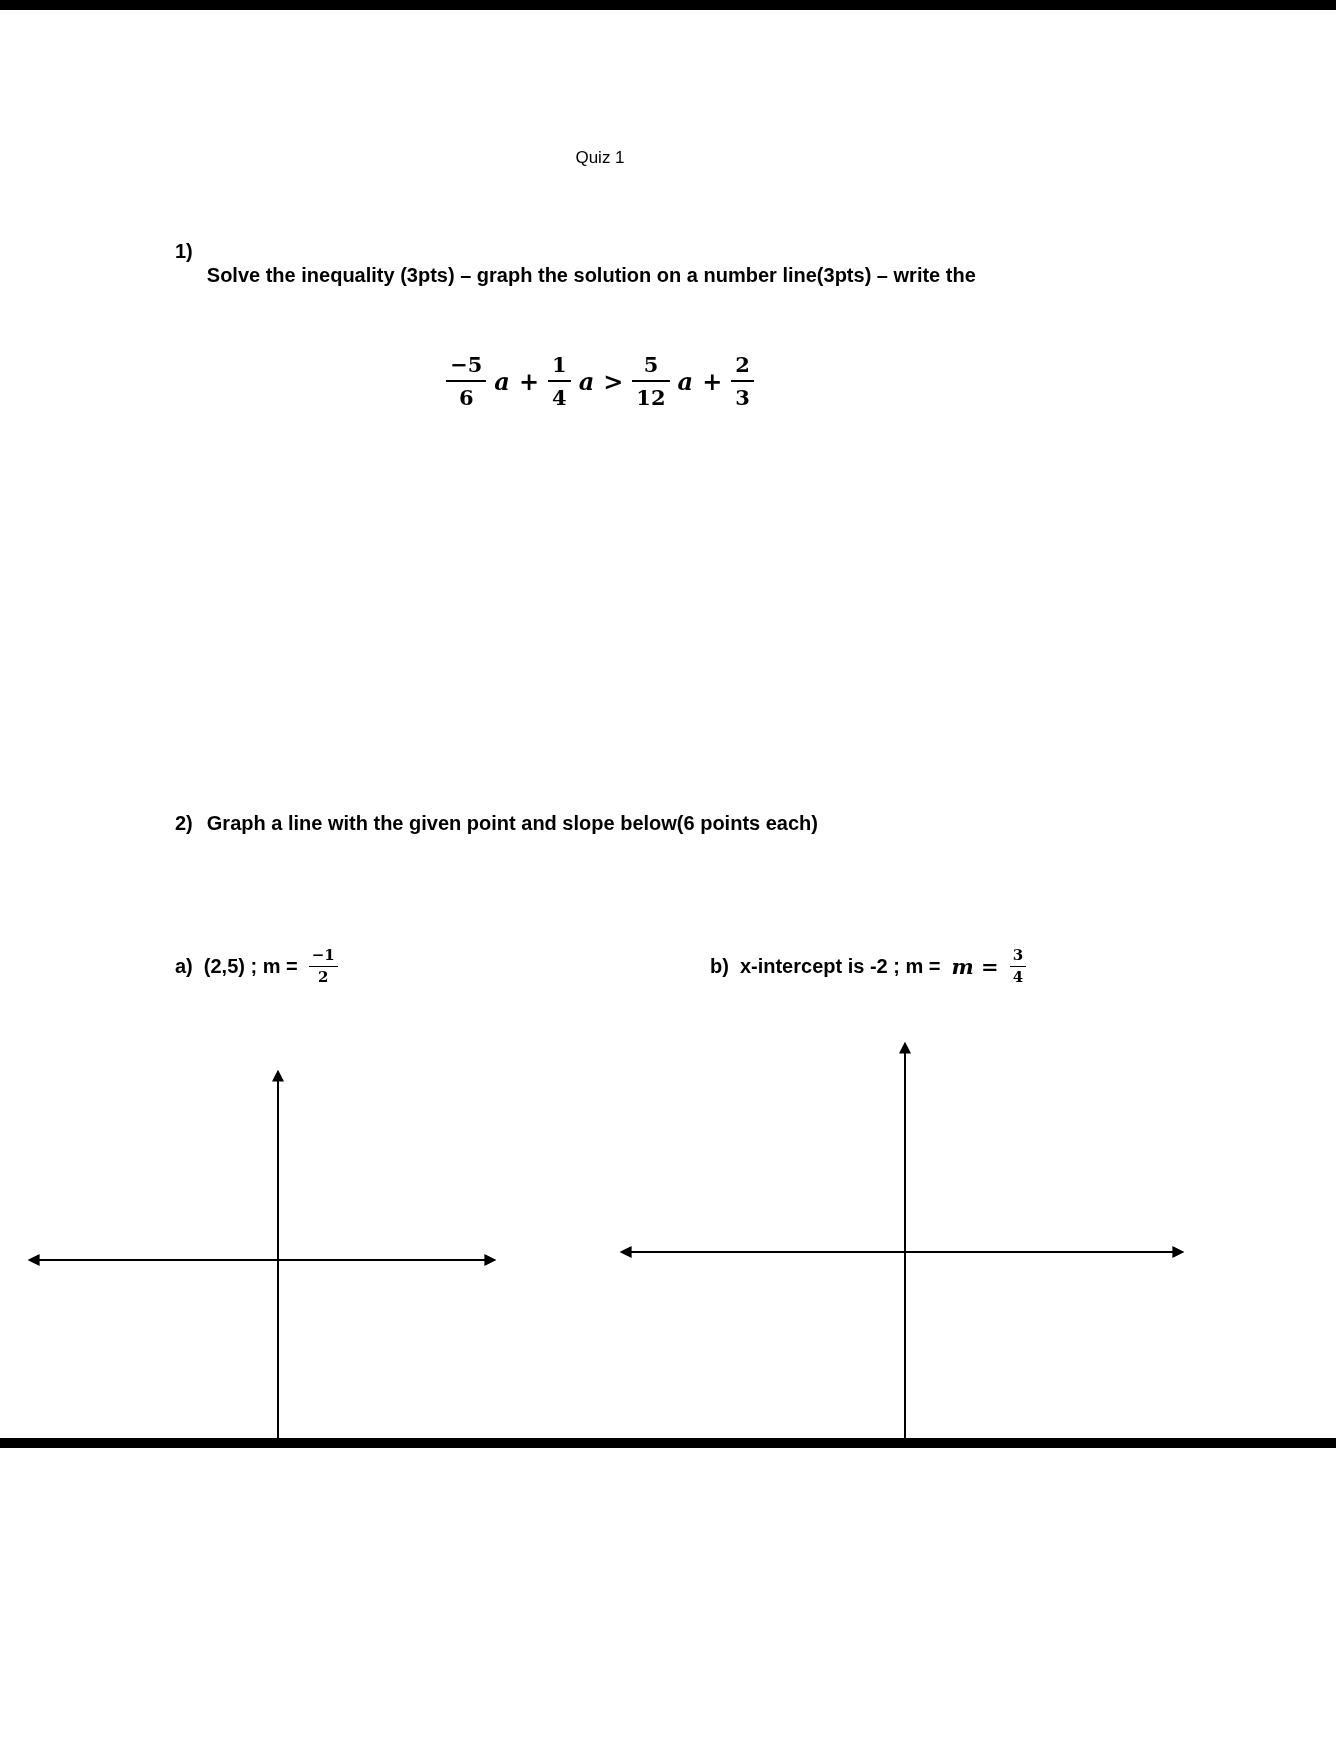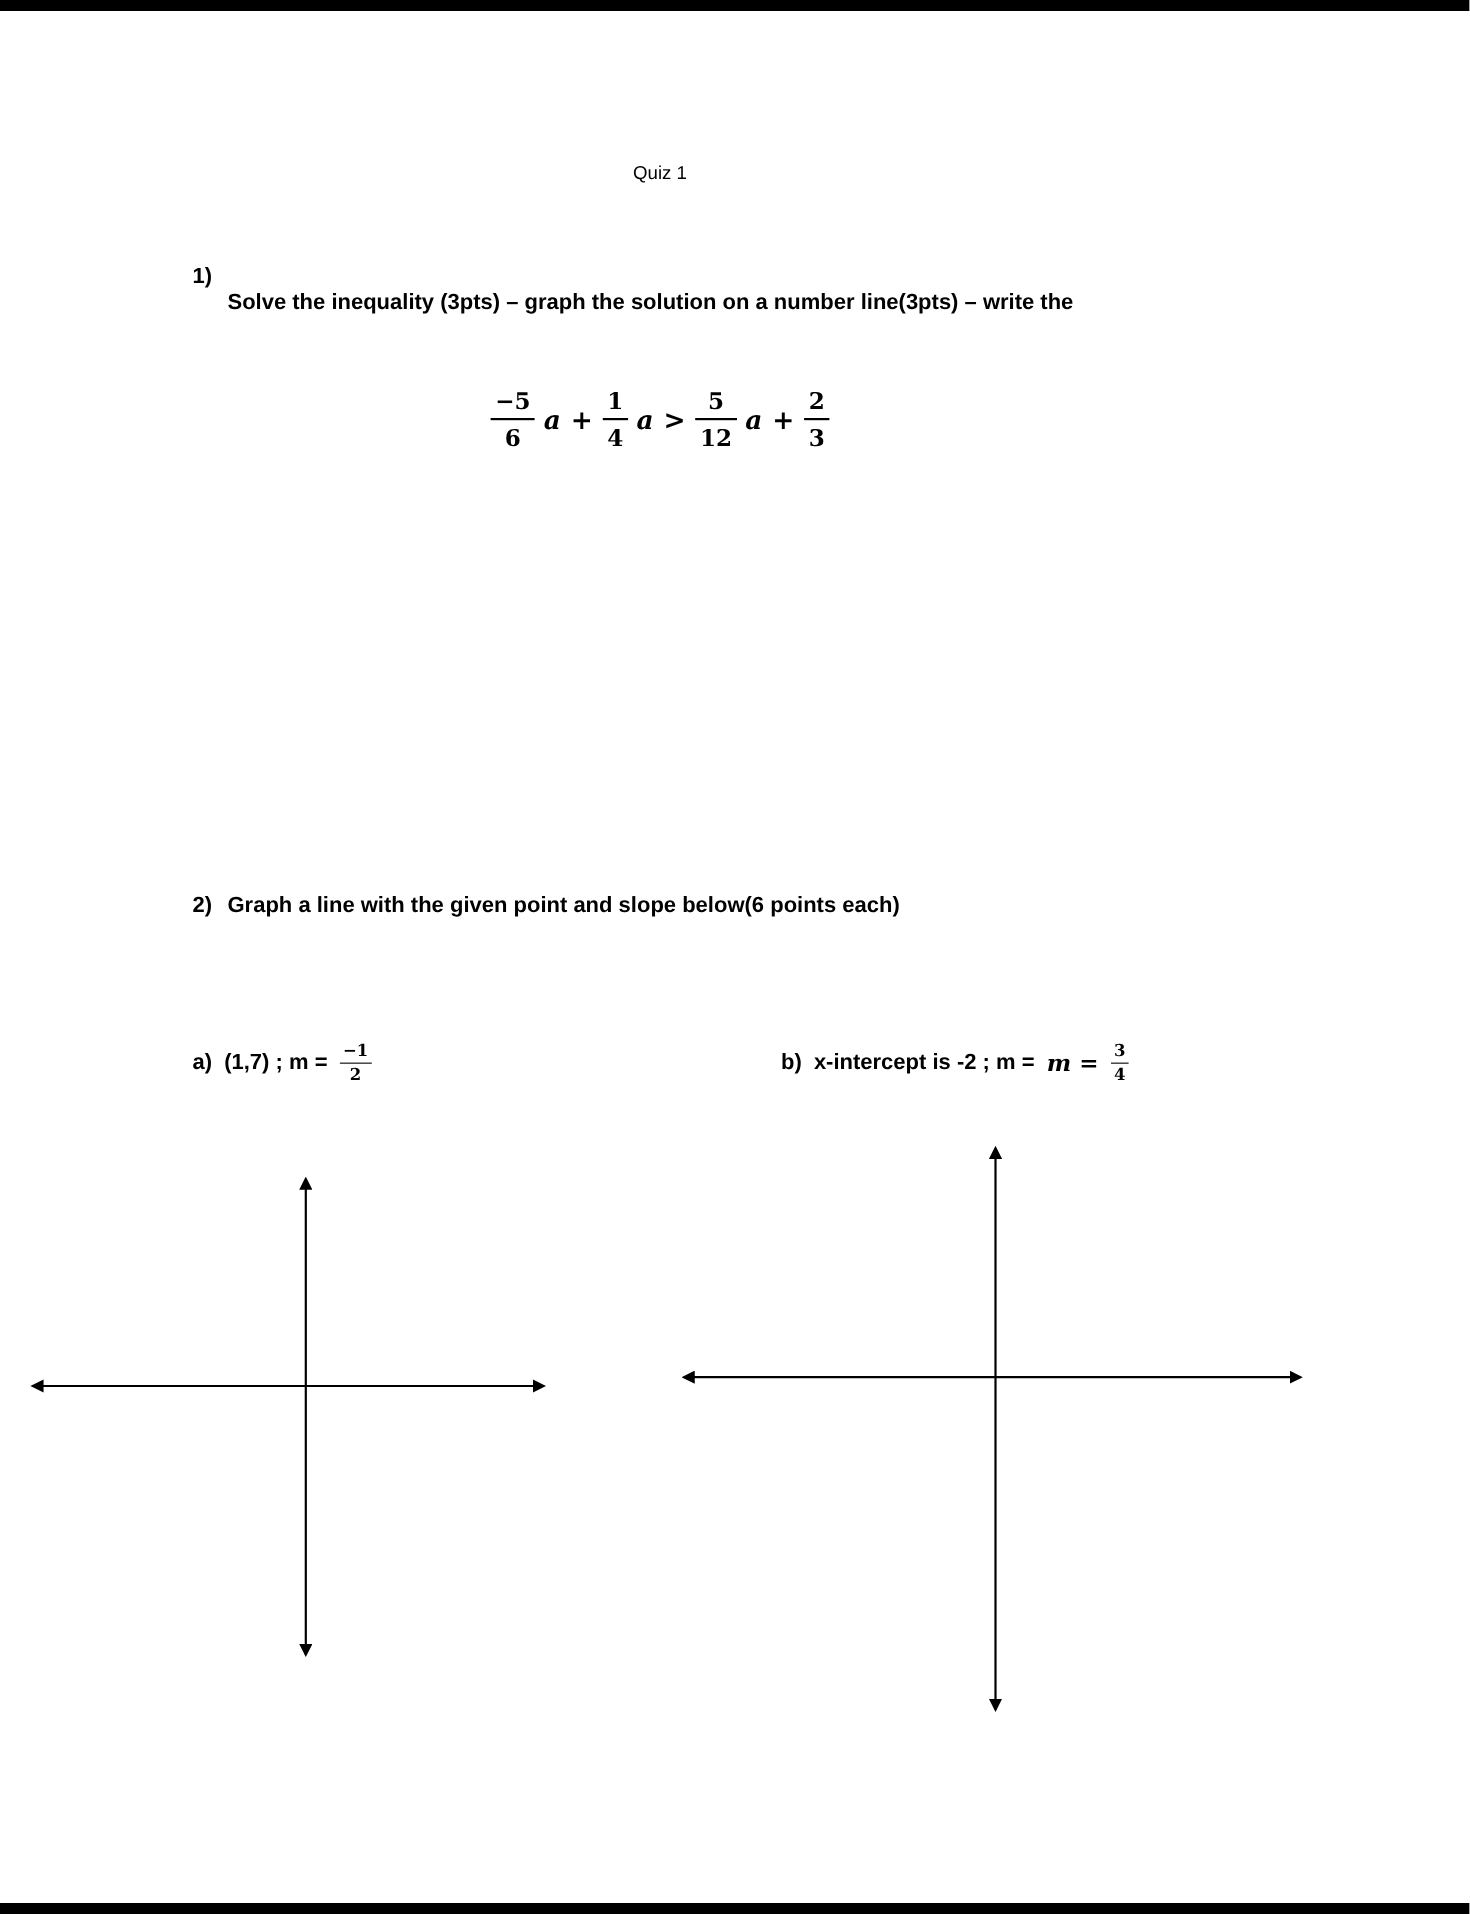--- a/index.html
+++ b/index.html
@@ -6,21 +6,21 @@
   html, body { margin: 0; padding: 0; }
   body {
     background: #ffffff;
     color: #000000;
     font-family: "Liberation Sans", sans-serif;
     width: 1336px;
   }
   .page {
     position: relative;
     width: 1336px;
-    height: 1740px;
+    height: 1448px;
     background: #ffffff;
     overflow: hidden;
   }
   .edge-bar {
     position: absolute;
     left: 0;
     width: 1336px;
     height: 10px;
     background: #000000;
   }
@@ -150,21 +150,21 @@
     </span>
   </div>
 
   <div class="question q2">
     <span class="qnum">2)</span>
     <span class="qtext">Graph a line with the given point and slope below(6 points each)</span>
   </div>
 
   <div class="part part-a">
     <span>a)</span>
-    <span>(1,7) ; m =</span>
+    <span>(2,5) ; m =</span>
     <span class="sfrac">
       <span class="num">−1</span>
       <span class="den">2</span>
     </span>
   </div>
 
   <div class="part part-b">
     <span>b)</span>
     <span>x-intercept is -2 ; m =</span>
     <span class="math-m">m =</span>

